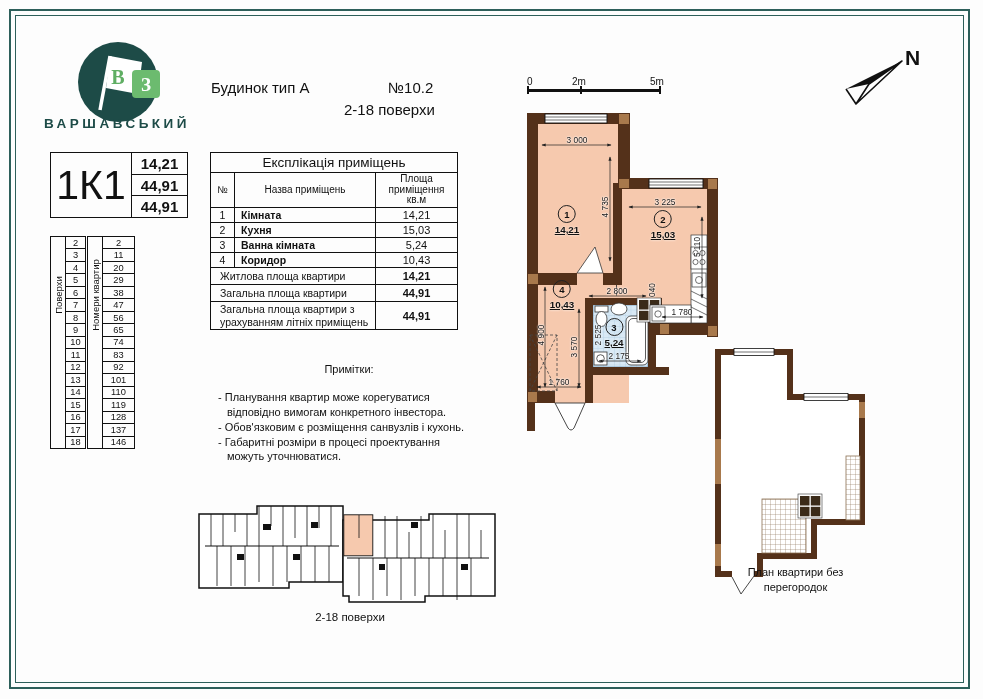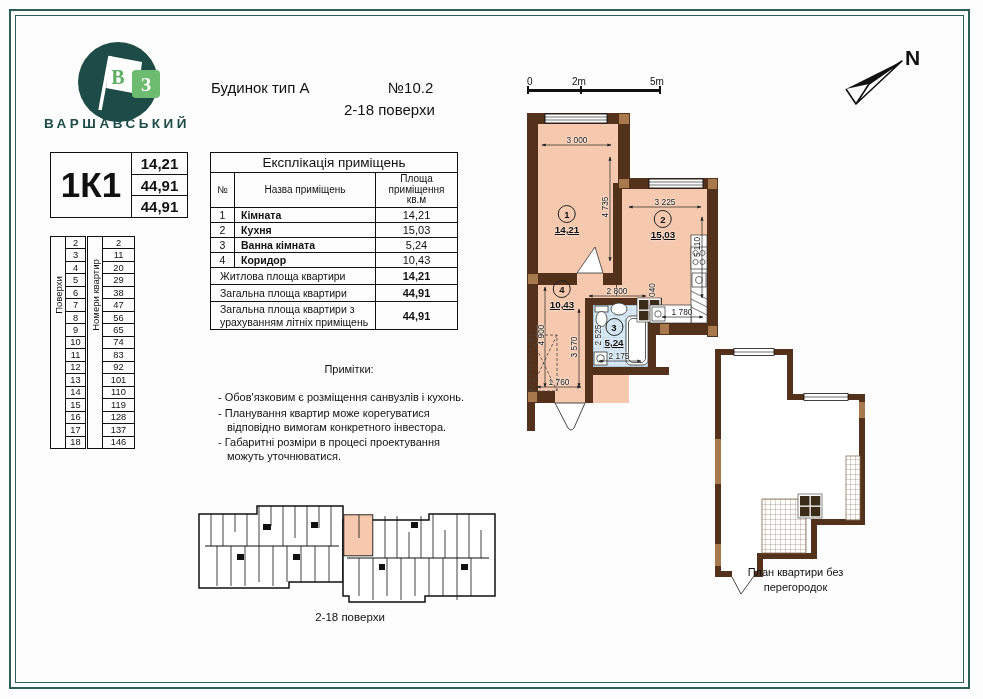--- a/index.html
+++ b/index.html
@@ -28,21 +28,21 @@
   .scalebar .bar{position:absolute;left:3px;top:13px;width:134px;height:3px;background:#111;}
   .scalebar .tick{position:absolute;top:10px;width:1.5px;height:8px;background:#111;}
 
   
   .north{left:843px;top:44px;width:85px;height:62px;}
   .north .n{position:absolute;left:62px;top:2px;font-size:21px;font-weight:bold;}
 
   
   .unit-card{left:50px;top:152px;width:136px;height:64px;border:1.5px solid #111;display:flex;}
   .unit-code{width:80px;border-right:1.5px solid #111;display:flex;align-items:center;justify-content:center;
-    font-size:35px;font-weight:bold;}
+    font-size:41px;font-weight:normal;}
   .unit-vals{flex:1;display:flex;flex-direction:column;}
   .unit-vals .v{flex:1;display:flex;align-items:center;justify-content:center;font-size:15px;font-weight:bold;
     border-bottom:1.2px solid #111;}
   .unit-vals .v:last-child{border-bottom:none;}
 
   
   .ftable{top:236px;height:213px;display:flex;}
   .ft-a{left:50px;} .ft-b{left:87px;}
   .ft-label{width:14px;border:1px solid #111;border-right:none;position:relative;}
   .ft-label span{position:absolute;left:50%;top:58px;transform:translate(-50%,-50%) rotate(-90deg);
@@ -231,22 +231,22 @@
       <tr style="height: 28px;">
         <td class="sum-lbl" colspan="2">Загальна площа квартири з урахуванням літніх приміщень</td>
         <td class="sum-val">44,91</td>
       </tr>
     </tbody>
 </table>
 
 <div class="abs notes">
   <div class="nt">Примітки:</div>
   <div id="notes-list">
+      <div class="note-line">- Планування квартир може корегуватися відповідно вимогам конкретного інвестора.</div>
       <div class="note-line">- Обов'язковим є розміщення санвузлів і кухонь.</div>
-      <div class="note-line">- Планування квартир може корегуватися відповідно вимогам конкретного інвестора.</div>
       <div class="note-line">- Габаритні розміри в процесі проектування можуть уточнюватися.</div>
     </div>
 </div>
 
 <div class="abs plan">
   <svg width="212" height="345" viewBox="0 0 212 345">
     <defs>
       <pattern id="tile" width="5.5" height="5.5" patternUnits="userSpaceOnUse">
         <rect width="5.5" height="5.5" fill="#d9e9f5"></rect>
         <path d="M0,0H5.5M0,0V5.5" stroke="#a9c9e0" stroke-width="0.6"></path>

